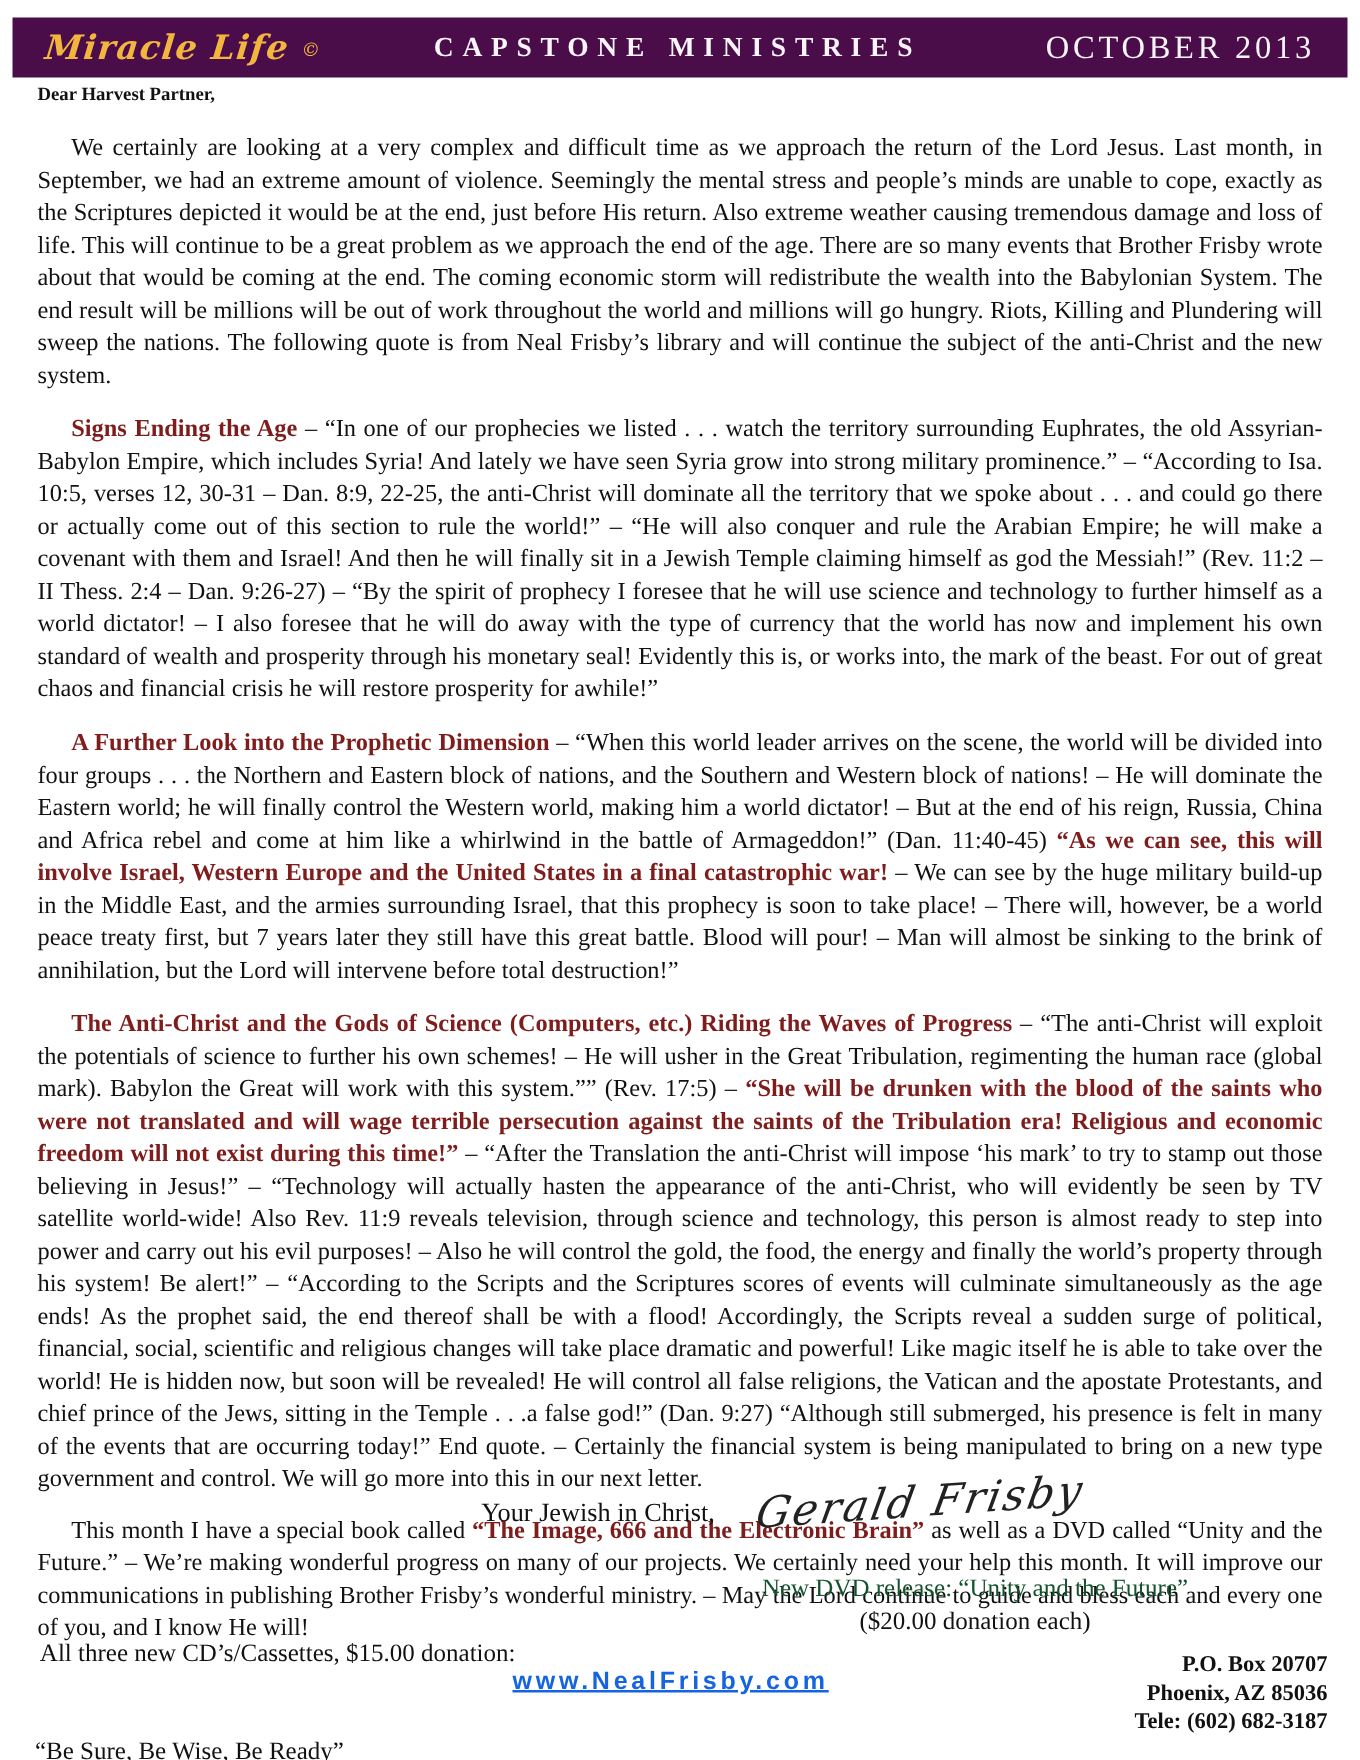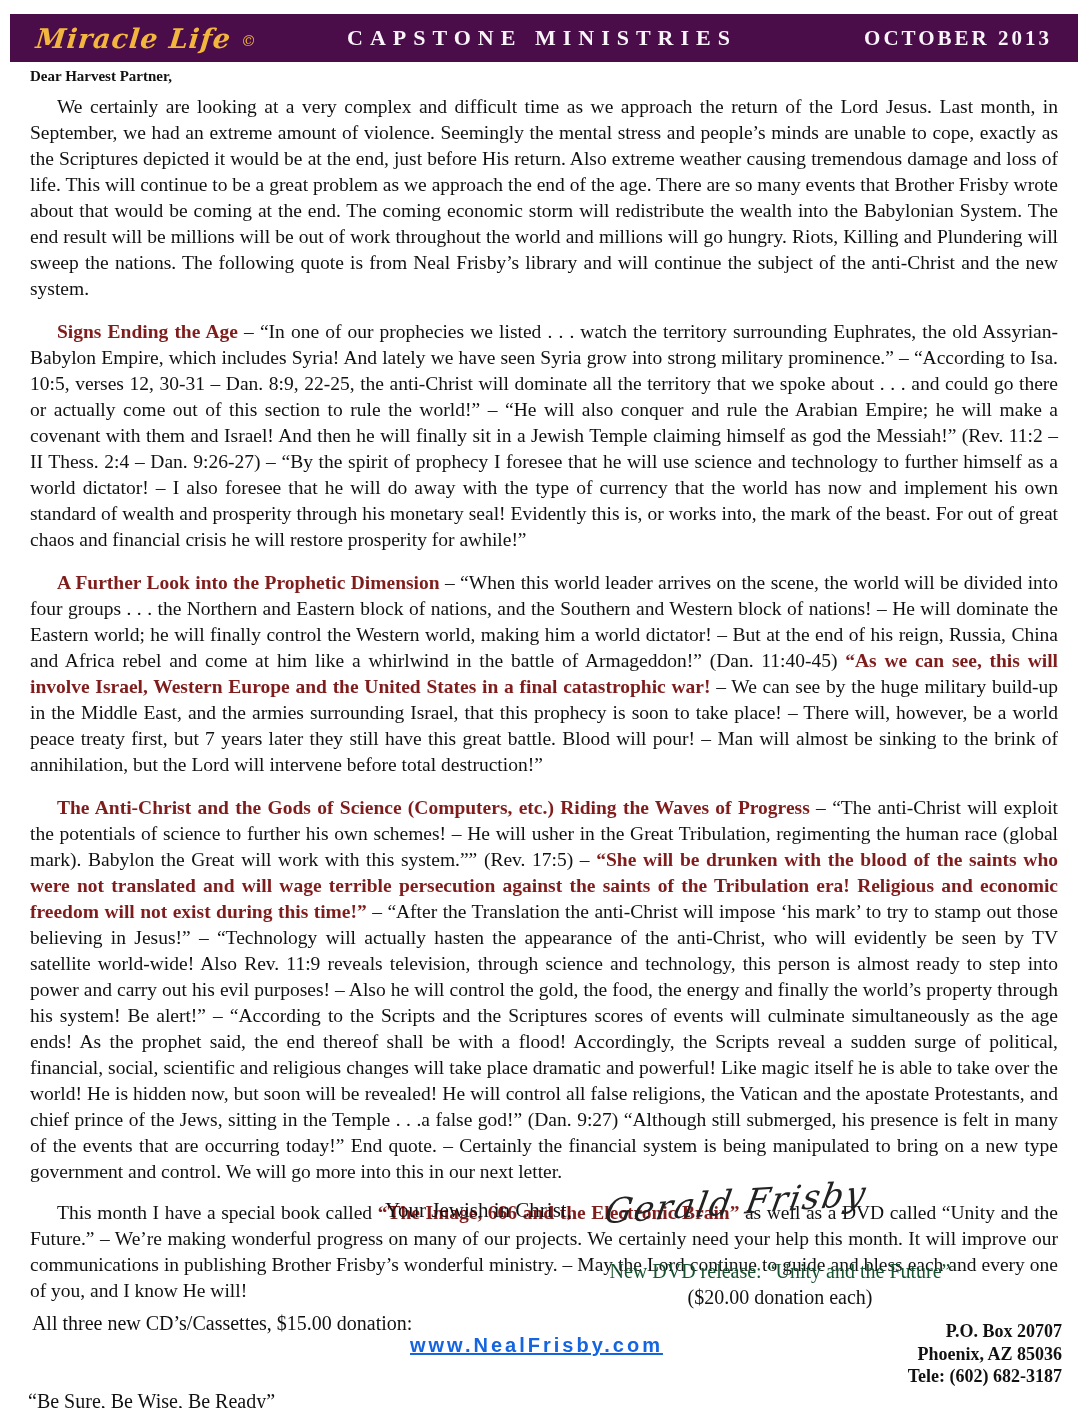--- a/index.html
+++ b/index.html
@@ -32,35 +32,35 @@
     font-style:normal; font-weight:normal;
     vertical-align:middle;
   }
   .header-title {
     position:absolute; left:0; right:4px; text-align:center;
     color:#f8f4f8; font-weight:bold; font-size:22px;
     letter-spacing:7px;
   }
   .header-date {
     margin-left:auto;
-    color:#f8f4f8; font-weight:bold; font-size:21px;
+    color:#f8f4f8; font-weight:normal; font-size:26px;
     letter-spacing:3px; z-index:2;
   }
   
   .salutation {
     position:absolute; left:30px; top:68px;
     font-weight:bold; font-size:15px;
   }
   .letter-body {
     position:absolute; left:30px; right:30px; top:94px;
   }
   .para {
     font-size:19.5px; line-height:26px;
     text-align:justify; text-indent:27px;
-    margin-top:0;
+    margin-top:12px;
   }
   .para + .para { margin-top:17px; }
   .para.last { margin-top:15px; }
   .seg-purple { color:#7f1d1d; font-weight:bold; }
   .seg-normal { color:#111111; }
   
   .closing-row {
     position:absolute; left:30px; top:1186px; right:30px;
     height:70px;
   }

